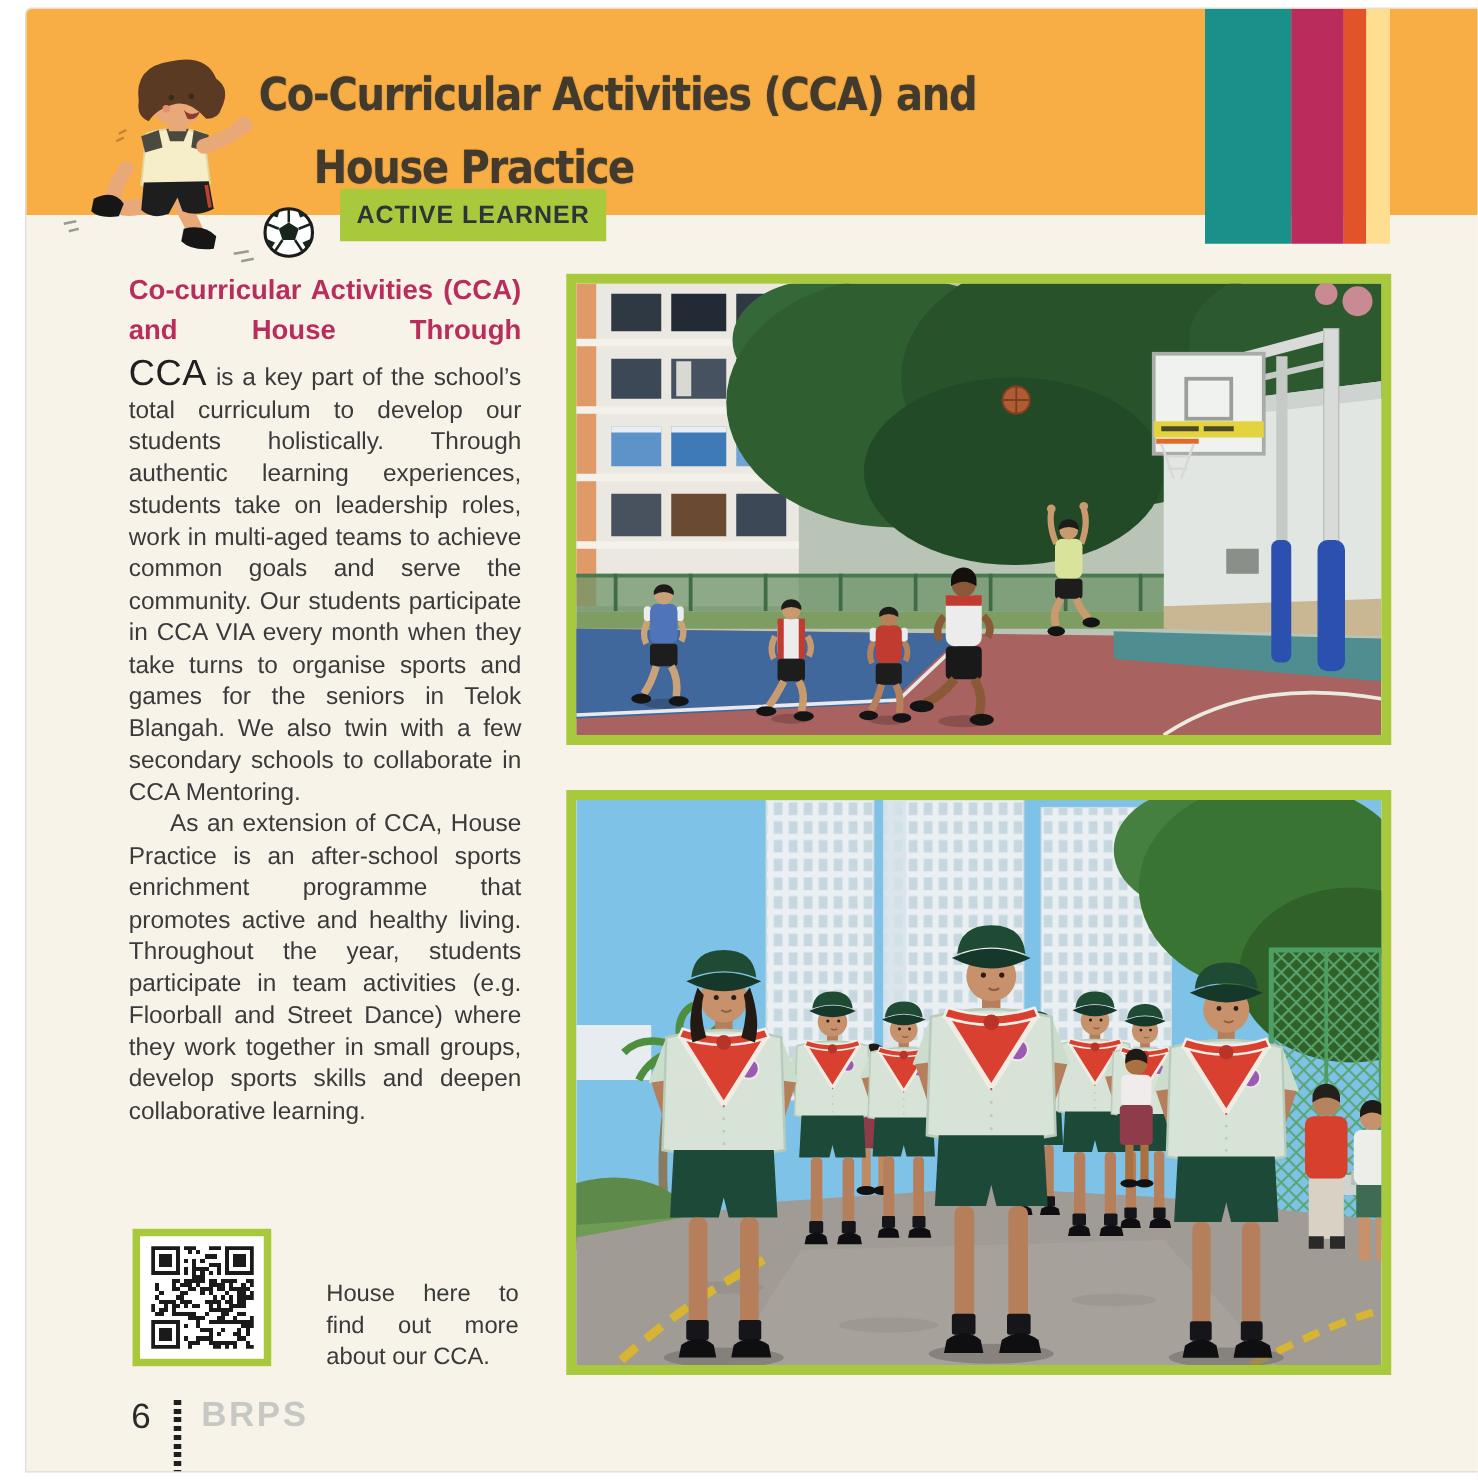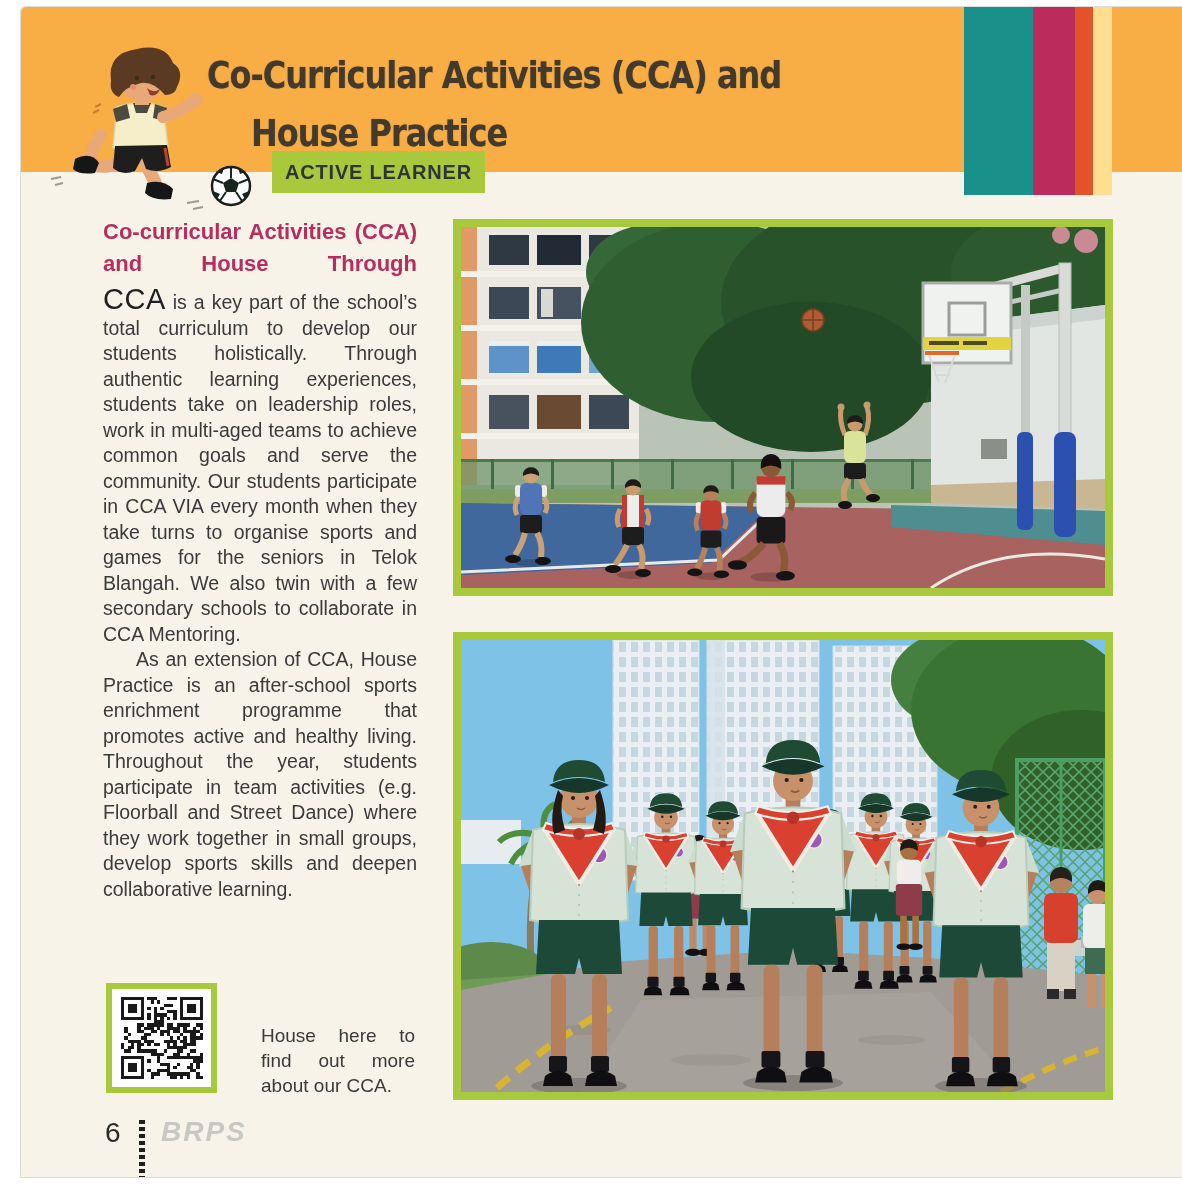--- a/index.html
+++ b/index.html
@@ -56,21 +56,21 @@
     position:absolute;left:240px;top:1016px;width:154px;margin:0;
     font-size:19px;line-height:25px;color:#3A3A3A;text-align:justify;
   }
   .pagenum{position:absolute;left:84px;top:1110px;font-size:28px;color:#2B2B2B;}
   .dashline{
     position:absolute;left:118px;top:1113px;width:6px;height:59px;
     background:repeating-linear-gradient(to bottom,#1F1F1F 0 4px,transparent 4px 7px);
   }
   .brand{
     position:absolute;left:140px;top:1109px;font-size:28px;font-weight:bold;
-    color:#C7C7C3;letter-spacing:2px;font-style:italic;
+    color:#C7C7C3;letter-spacing:2px;
   }
 </style>
 </head>
 <body>
 
 <div class="page">
 
   <div class="banner"></div>
   <div class="stripe stripe-teal"></div>
   <div class="stripe stripe-crimson"></div>

